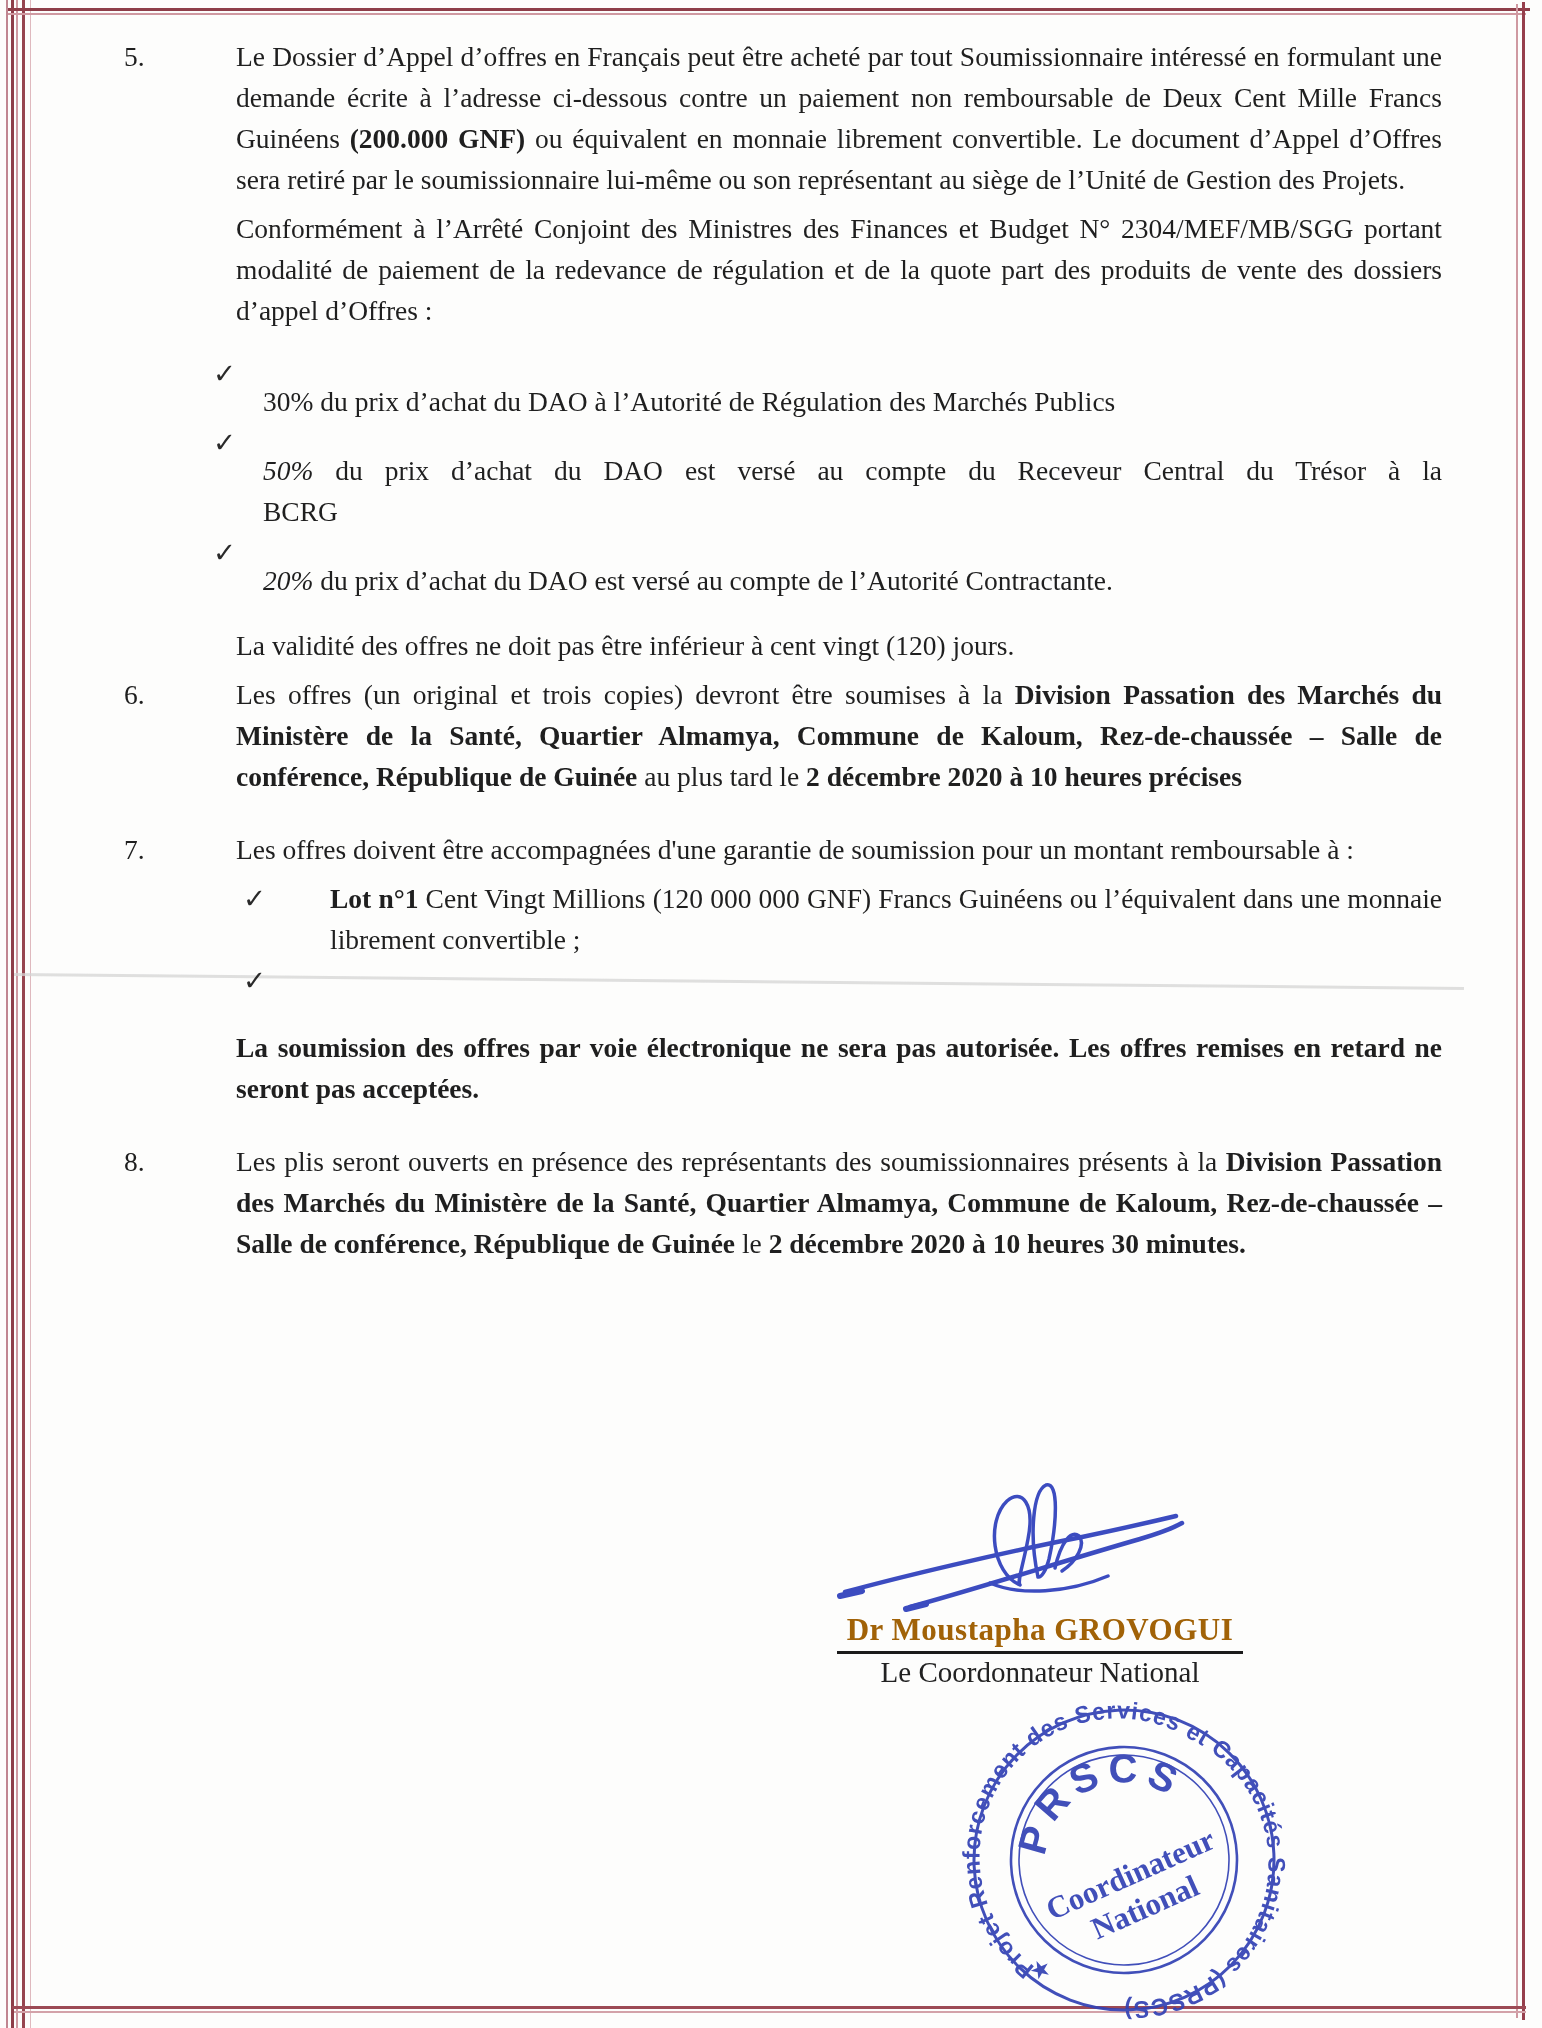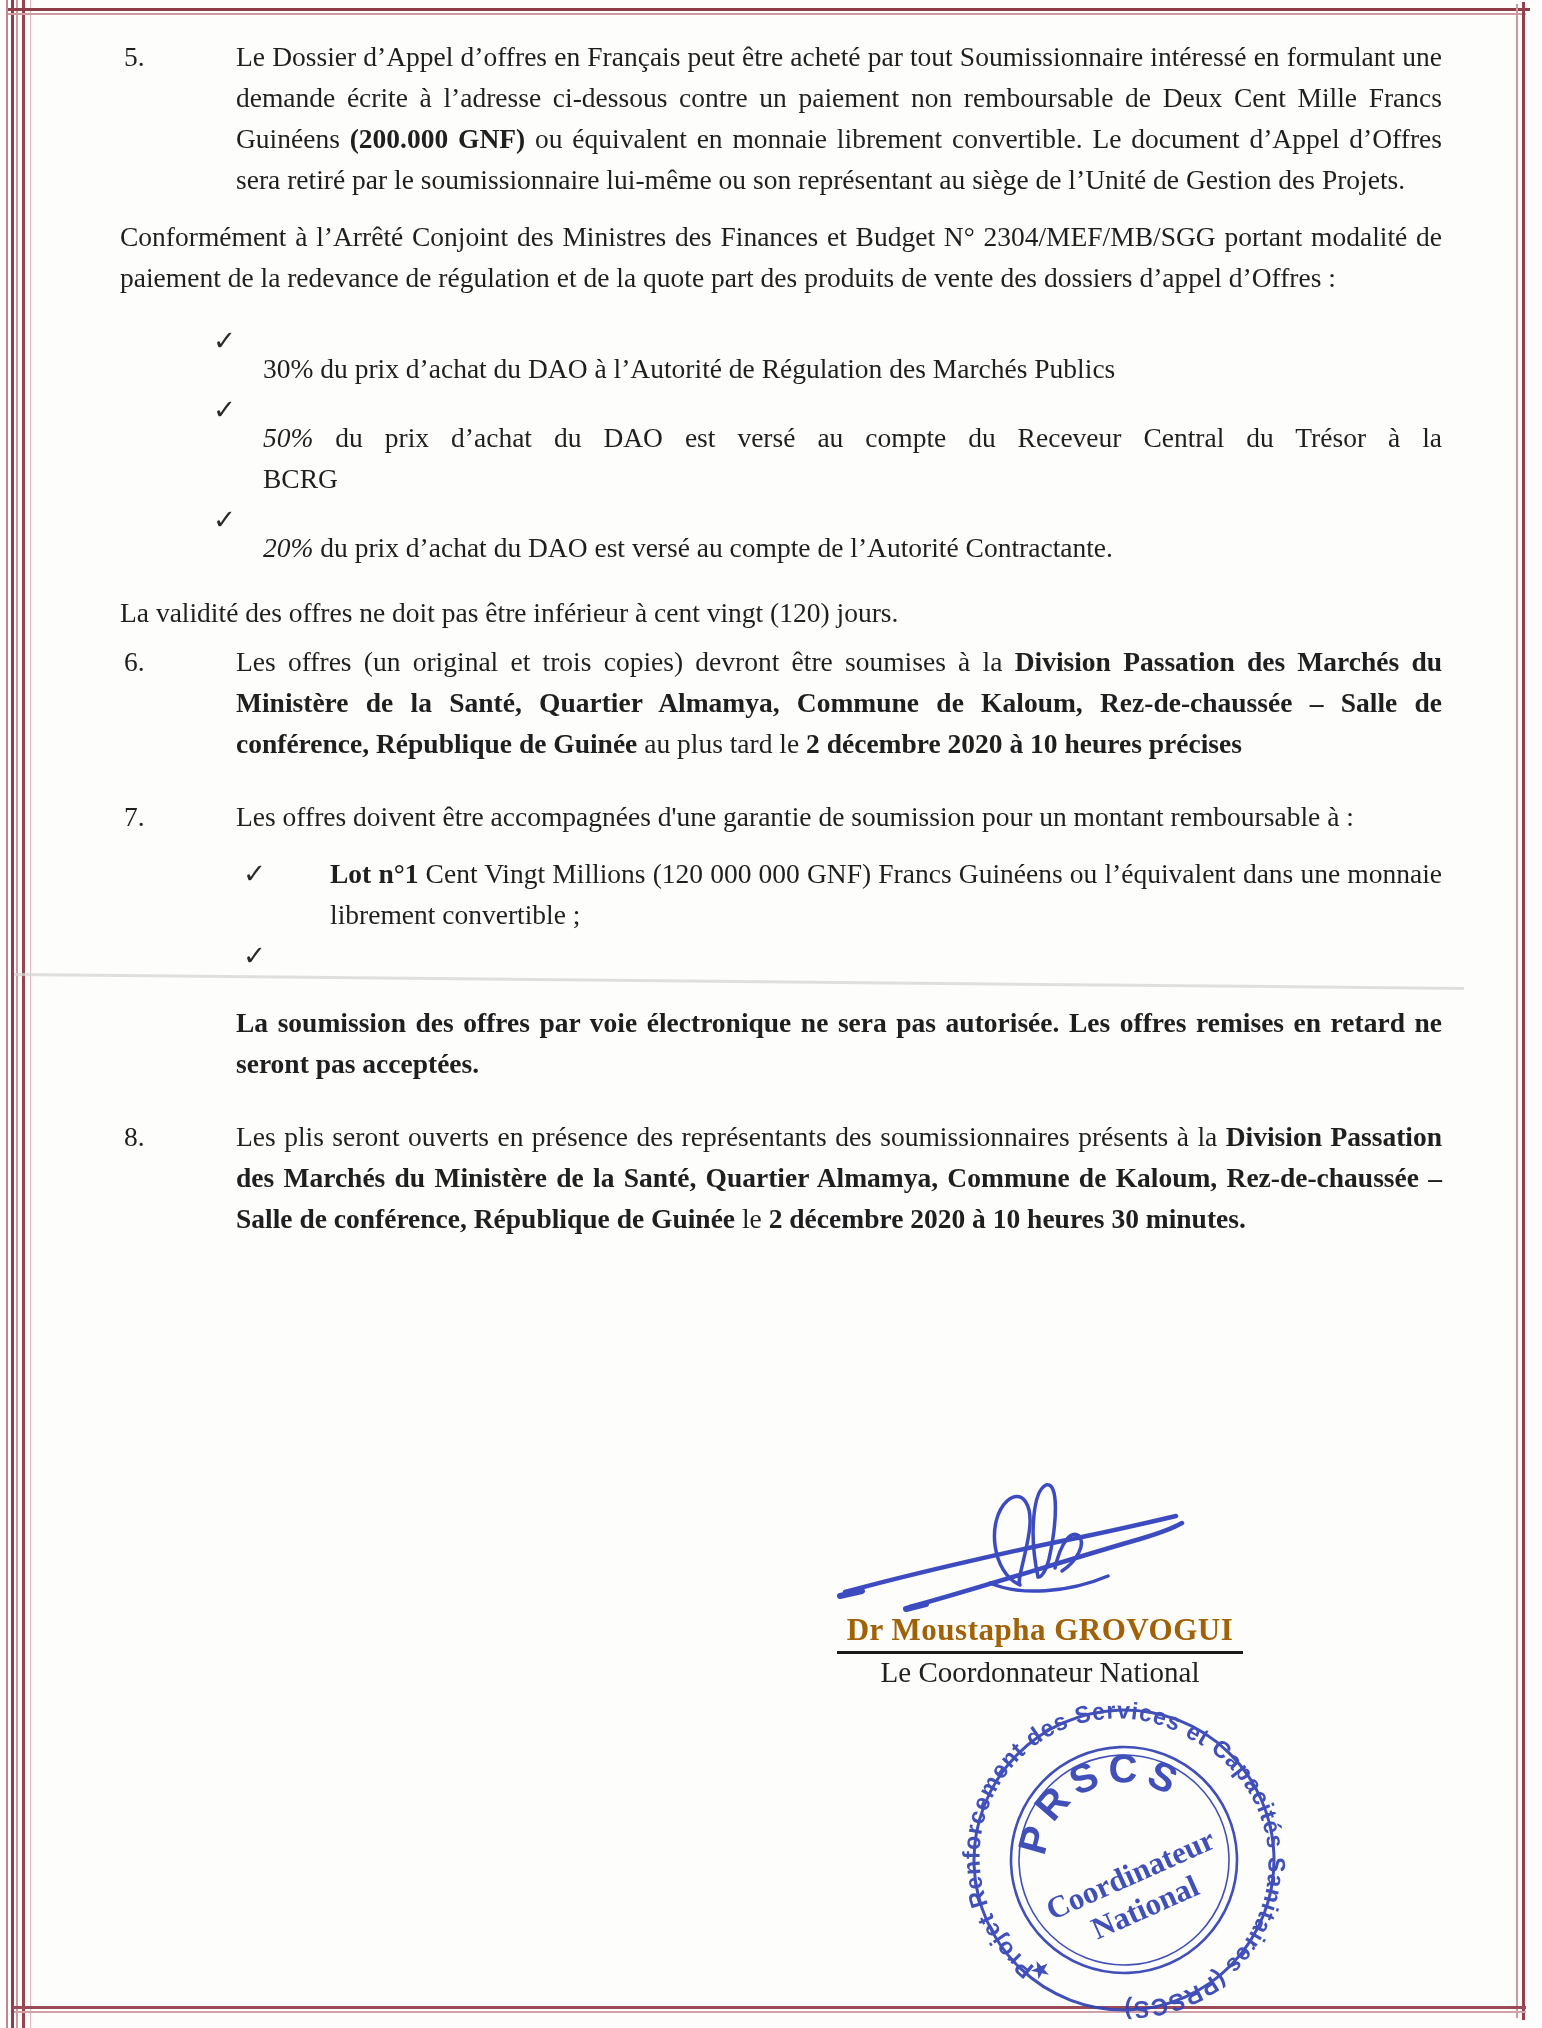--- a/index.html
+++ b/index.html
@@ -40,21 +40,21 @@
   .just{text-align:justify;}
   .b{font-weight:bold;}
   .i{font-style:italic;}
   .brow1{display:flex;padding-left:93px;}
   .brow1 .check{width:50px;flex:none;}
   .brow1 .btext{flex:1;margin-top:28px;}
   .brow2{display:flex;padding-left:123px;}
   .brow2 .check{width:87px;flex:none;}
   .brow2 .btext{flex:1;}
   .jlast{text-align-last:justify;}
-  .g14{margin-top:16px;flex-direction:column;} .g22{margin-top:22px;} .g24{margin-top:24px;flex-direction:column;}
+  .g14{margin-top:8px;} .g22{margin-top:22px;} .g24{margin-top:24px;}
   .g8{margin-top:8px;}   .g32{margin-top:32px;} .g26{margin-top:26px;}
   .check{color:#2a2a2a;}
   
   .sig-svg{position:absolute;left:820px;top:1455px;width:400px;height:170px;}
   .sig-name-wrap{position:absolute;left:800px;top:1612px;width:480px;text-align:center;}
   .sig-name{
     display:inline-block;font-weight:bold;font-size:31px;color:#a16207;
     border-bottom:3px solid #1b1b1b;padding:0 10px 3px 10px;letter-spacing:.5px;
   }
   .sig-role{position:absolute;left:800px;top:1656px;width:480px;text-align:center;

